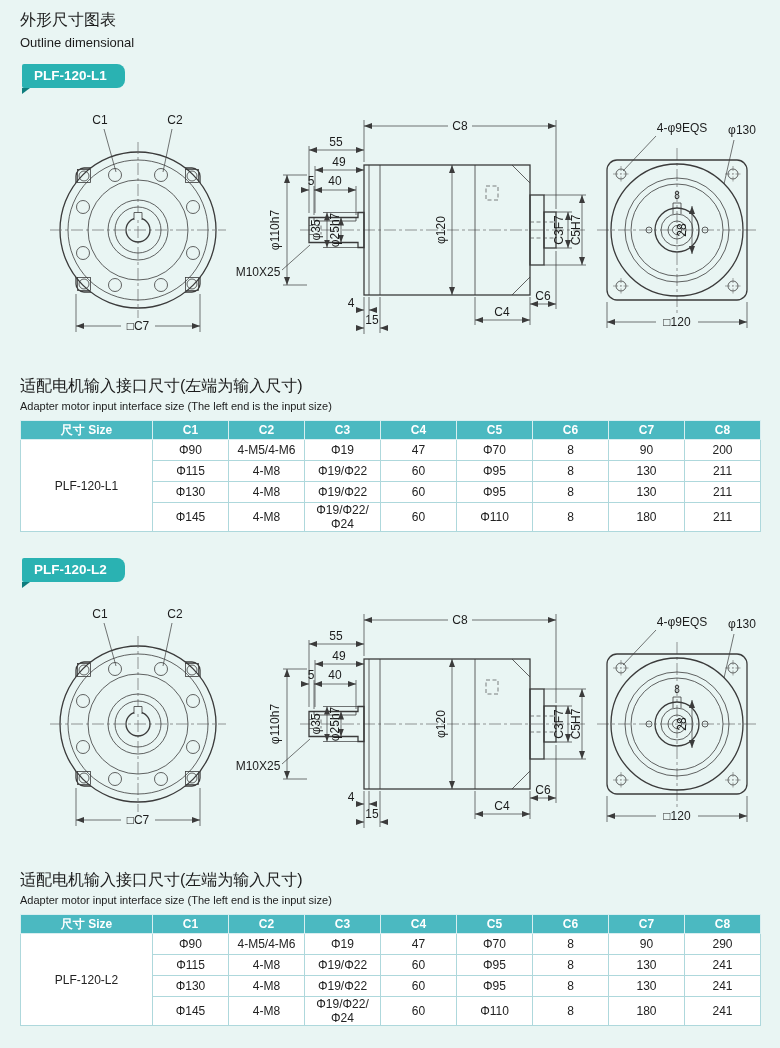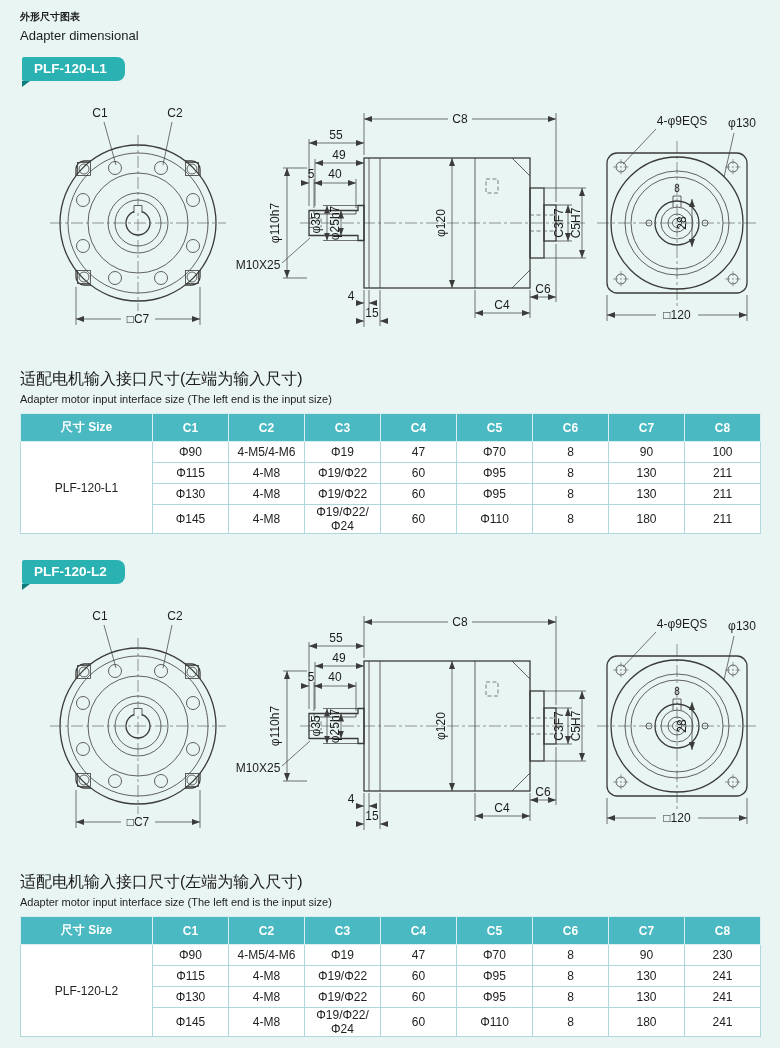--- a/index.html
+++ b/index.html
@@ -5,21 +5,21 @@
   * { box-sizing: border-box; }
   html,body { margin:0; padding:0; }
   body {
     width:780px; height:1048px; overflow:hidden;
     background:#e9f5f3;
     font-family:"Liberation Sans","DejaVu Sans",sans-serif;
     color:#1c1c1c;
   }
   .wrap { padding:10px 20px 0 20px; }
 
-  .title-cn { font-size:10px; font-weight:bold; margin:0 0 4px 0; }
+  .title-cn { font-size:16px; font-weight:normal; margin:0 0 4px 0; }
   .title-en { font-size:13px; margin:0 0 10px 0; }
 
   .badge {
     display:inline-block; position:relative;
     background:#2ab2b2; color:#fff;
     font-size:13.5px; font-weight:bold;
     padding:4px 18px 5px 12px; margin:4px 0 0 2px;
     border-radius:2px 8px 8px 2px;
   }
   .badge::after {
@@ -33,21 +33,21 @@
 
   .cap-cn { font-size:16px; margin:24px 0 3px 0; }
   .cap-en { font-size:11px; margin:0 0 8px 0; }
 
   table.dims {
     width:740px; border-collapse:collapse; table-layout:fixed;
     font-size:12px; margin-top:6px; background:#fff;
   }
   table.dims th {
     background:#4bb9c1; color:#fff; font-weight:bold;
-    border:1px solid #d8eef0; height:28px; padding:0;
+    border:1px solid #d8eef0; height:19px; padding:0;
   }
   table.dims td {
     background:#fff; border:1px solid #aed8dc; height:21px;
     text-align:center; padding:0 2px; color:#222;
   }
   .sec2 { margin-top:22px; }
 
   
   .geo      { fill:none; stroke:#3b3b3b; stroke-width:1.3; }
   .geo-thin { fill:none; stroke:#3b3b3b; stroke-width:0.8; }
@@ -58,21 +58,21 @@
   text.lbl  { font-family:"Liberation Sans","DejaVu Sans",sans-serif; font-size:12px;
               fill:#1c1c1c; text-anchor:middle; }
   text.lbl-sm { font-size:10px; }
 </style>
 </head>
 <body>
 
 <div class="wrap">
 
   <h1 class="title-cn">外形尺寸图表</h1>
-  <div class="title-en">Adapter dimensional</div>
+  <div class="title-en">Outline dimensional</div>
 
   <section>
     <div class="badge">PLF-120-L1</div>
 
     <div class="drawing">
       <svg width="740" height="250" viewBox="0 0 740 250" xmlns="http://www.w3.org/2000/svg" xmlns:xlink="http://www.w3.org/1999/xlink">
         <defs>
           <marker id="aR" markerUnits="userSpaceOnUse" markerWidth="9" markerHeight="8" refX="8" refY="3" orient="0">
               <path d="M0,0L8,3L0,6Z" fill="#3b3b3b"></path>
             </marker>
@@ -286,21 +286,21 @@
       <tbody>
         <tr>
           <td rowspan="4">PLF-120-L1</td>
           <td>Φ90</td>
           <td>4-M5/4-M6</td>
           <td>Φ19</td>
           <td>47</td>
           <td>Φ70</td>
           <td>8</td>
           <td>90</td>
-          <td>100</td>
+          <td>200</td>
         </tr>
         <tr>
           <td>Φ115</td>
           <td>4-M8</td>
           <td>Φ19/Φ22</td>
           <td>60</td>
           <td>Φ95</td>
           <td>8</td>
           <td>130</td>
           <td>211</td>
@@ -369,21 +369,21 @@
       <tbody>
         <tr>
           <td rowspan="4">PLF-120-L2</td>
           <td>Φ90</td>
           <td>4-M5/4-M6</td>
           <td>Φ19</td>
           <td>47</td>
           <td>Φ70</td>
           <td>8</td>
           <td>90</td>
-          <td>230</td>
+          <td>290</td>
         </tr>
         <tr>
           <td>Φ115</td>
           <td>4-M8</td>
           <td>Φ19/Φ22</td>
           <td>60</td>
           <td>Φ95</td>
           <td>8</td>
           <td>130</td>
           <td>241</td>

